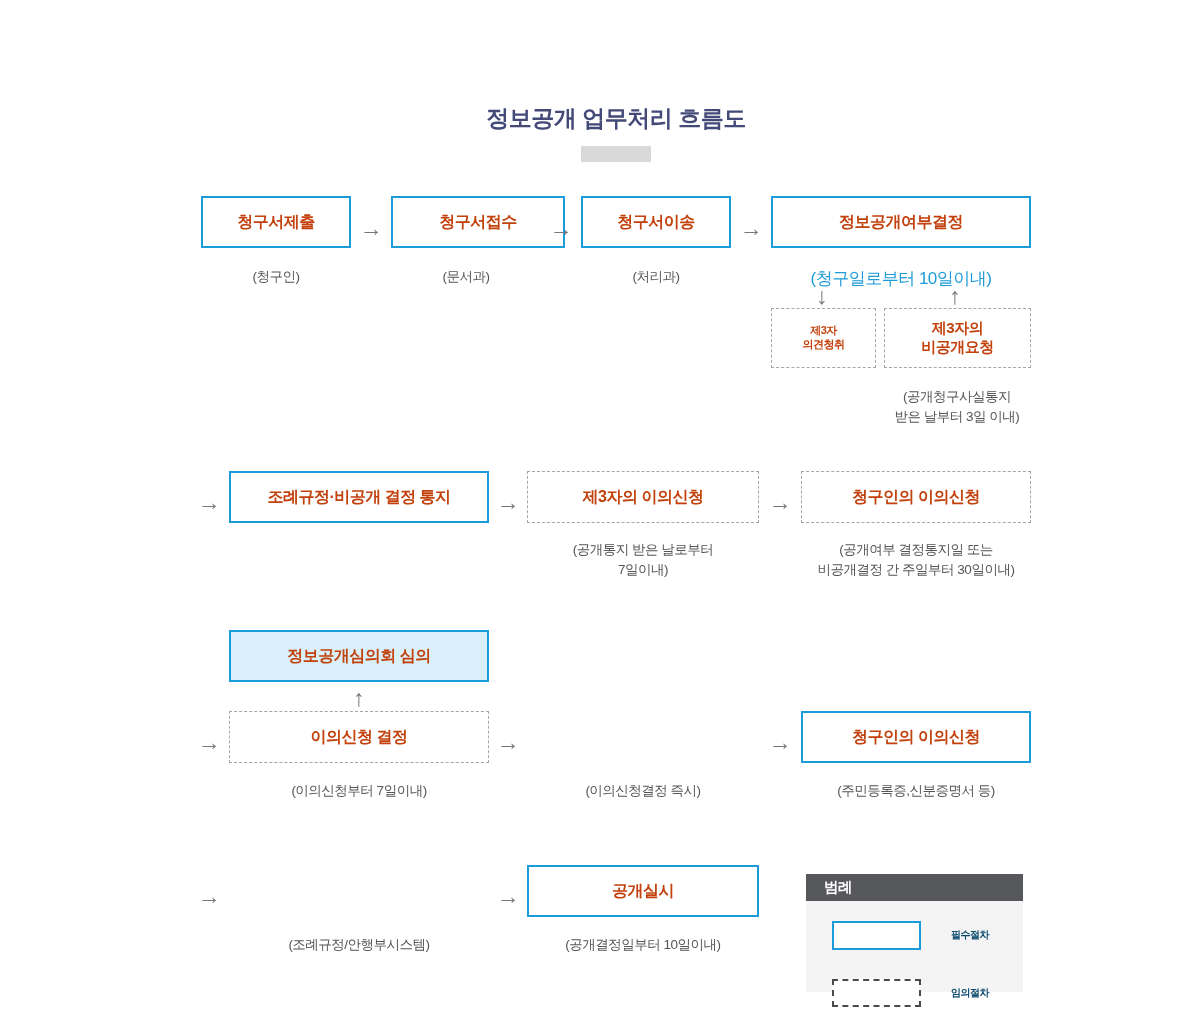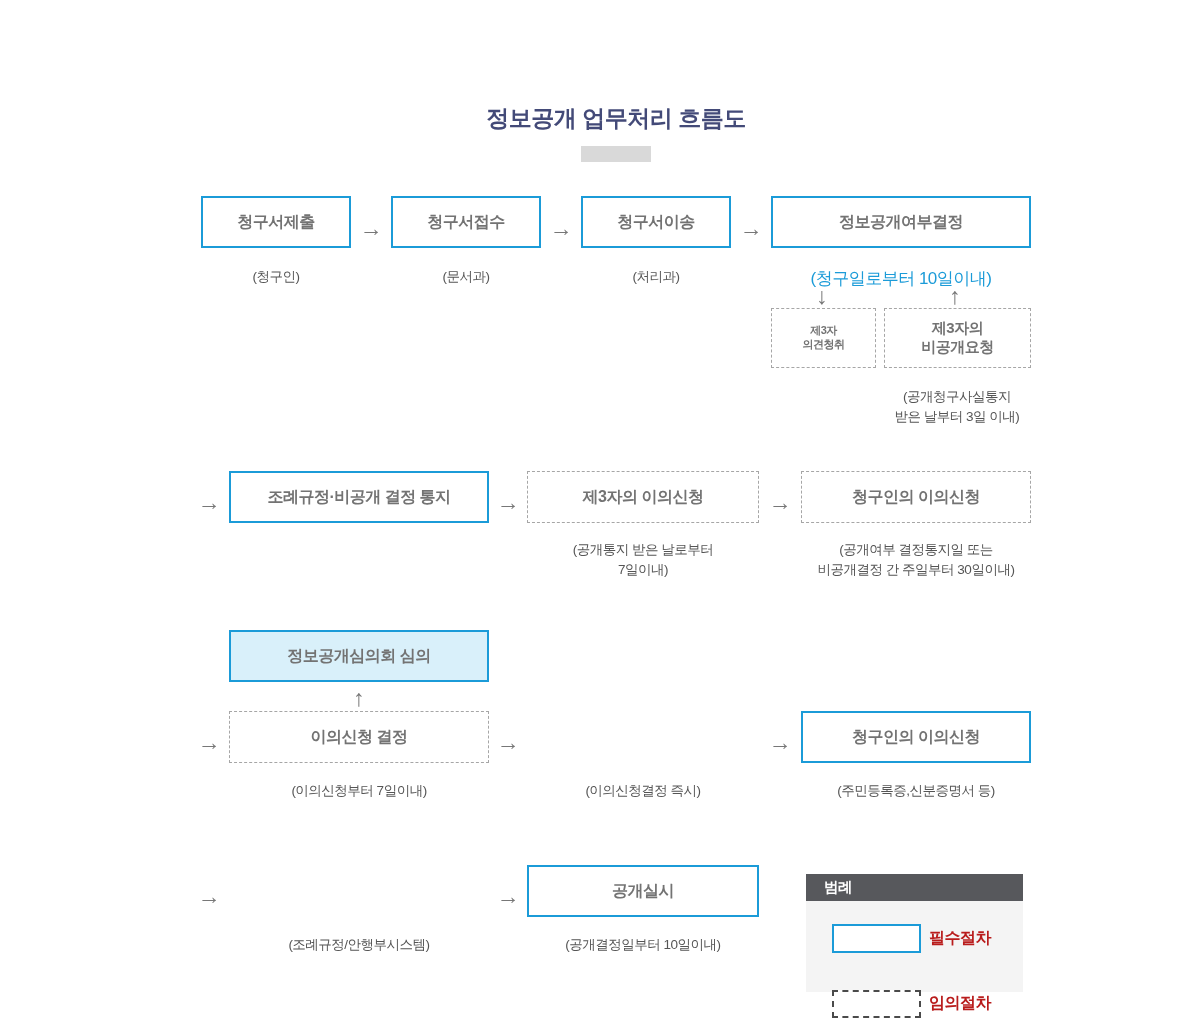--- a/index.html
+++ b/index.html
@@ -30,21 +30,21 @@
   }
   .box {
     position: absolute;
     display: flex;
     align-items: center;
     justify-content: center;
     text-align: center;
     background: #ffffff;
     font-size: 16px;
     font-weight: 700;
-    color: #737373;
+    color: #c2410c;
     letter-spacing: -0.5px;
     line-height: 1.25;
     white-space: pre-line;
   }
   .solid  { border: 2px solid #1b9bd8; }
   .dotted { border: 1px dashed #a6a6a6; }
   .highlight { border: 2px solid #1b9bd8; background: #d9f0fa; }
   .caption {
     position: absolute;
     text-align: center;
@@ -94,37 +94,38 @@
     margin-bottom: 12px;
   }
   .legend-sample {
     width: 89px; height: 29px;
     background: #ffffff;
     display: inline-block;
   }
   .legend-sample.req { border: 2px solid #1b9bd8; }
   .legend-sample.opt { border: 2px dashed #4a4a4a; height: 28px; }
   .legend-label {
-    font-size: 16px;
+    margin-left: 22px;
+    font-size: 10px;
     font-weight: 700;
-    color: #b91c1c;
+    color: #0c4a6e;
     letter-spacing: -0.5px;
   }
 </style>
 </head>
 <body>
 
 <div class="canvas">
 
   <div class="title">정보공개 업무처리 흐름도</div>
   <div class="divider"></div>
 
   <div class="box solid" style="left:185px;top:180px;width:150px;height:52px">청구서제출</div>
   <span class="arrow" style="left:355px;top:193px">→</span>
-  <div class="box solid" style="left:375px;top:180px;width:150px;height:52px">청구서접수</div>
+  <div class="box solid" style="left:375px;top:180px;width:174px;height:52px">청구서접수</div>
   <span class="arrow" style="left:545px;top:193px">→</span>
   <div class="box solid" style="left:565px;top:180px;width:150px;height:52px">청구서이송</div>
   <span class="arrow" style="left:735px;top:193px">→</span>
   <div class="box solid" style="left:755px;top:180px;width:260px;height:52px">정보공개여부결정</div>
 
   <div class="caption" style="left:185px;top:243px;width:150px">(청구인)</div>
   <div class="caption" style="left:375px;top:243px;width:150px">(문서과)</div>
   <div class="caption" style="left:565px;top:243px;width:150px">(처리과)</div>
   <div class="caption blue" style="left:755px;top:243px;width:260px">(청구일로부터 10일이내)</div>
 

